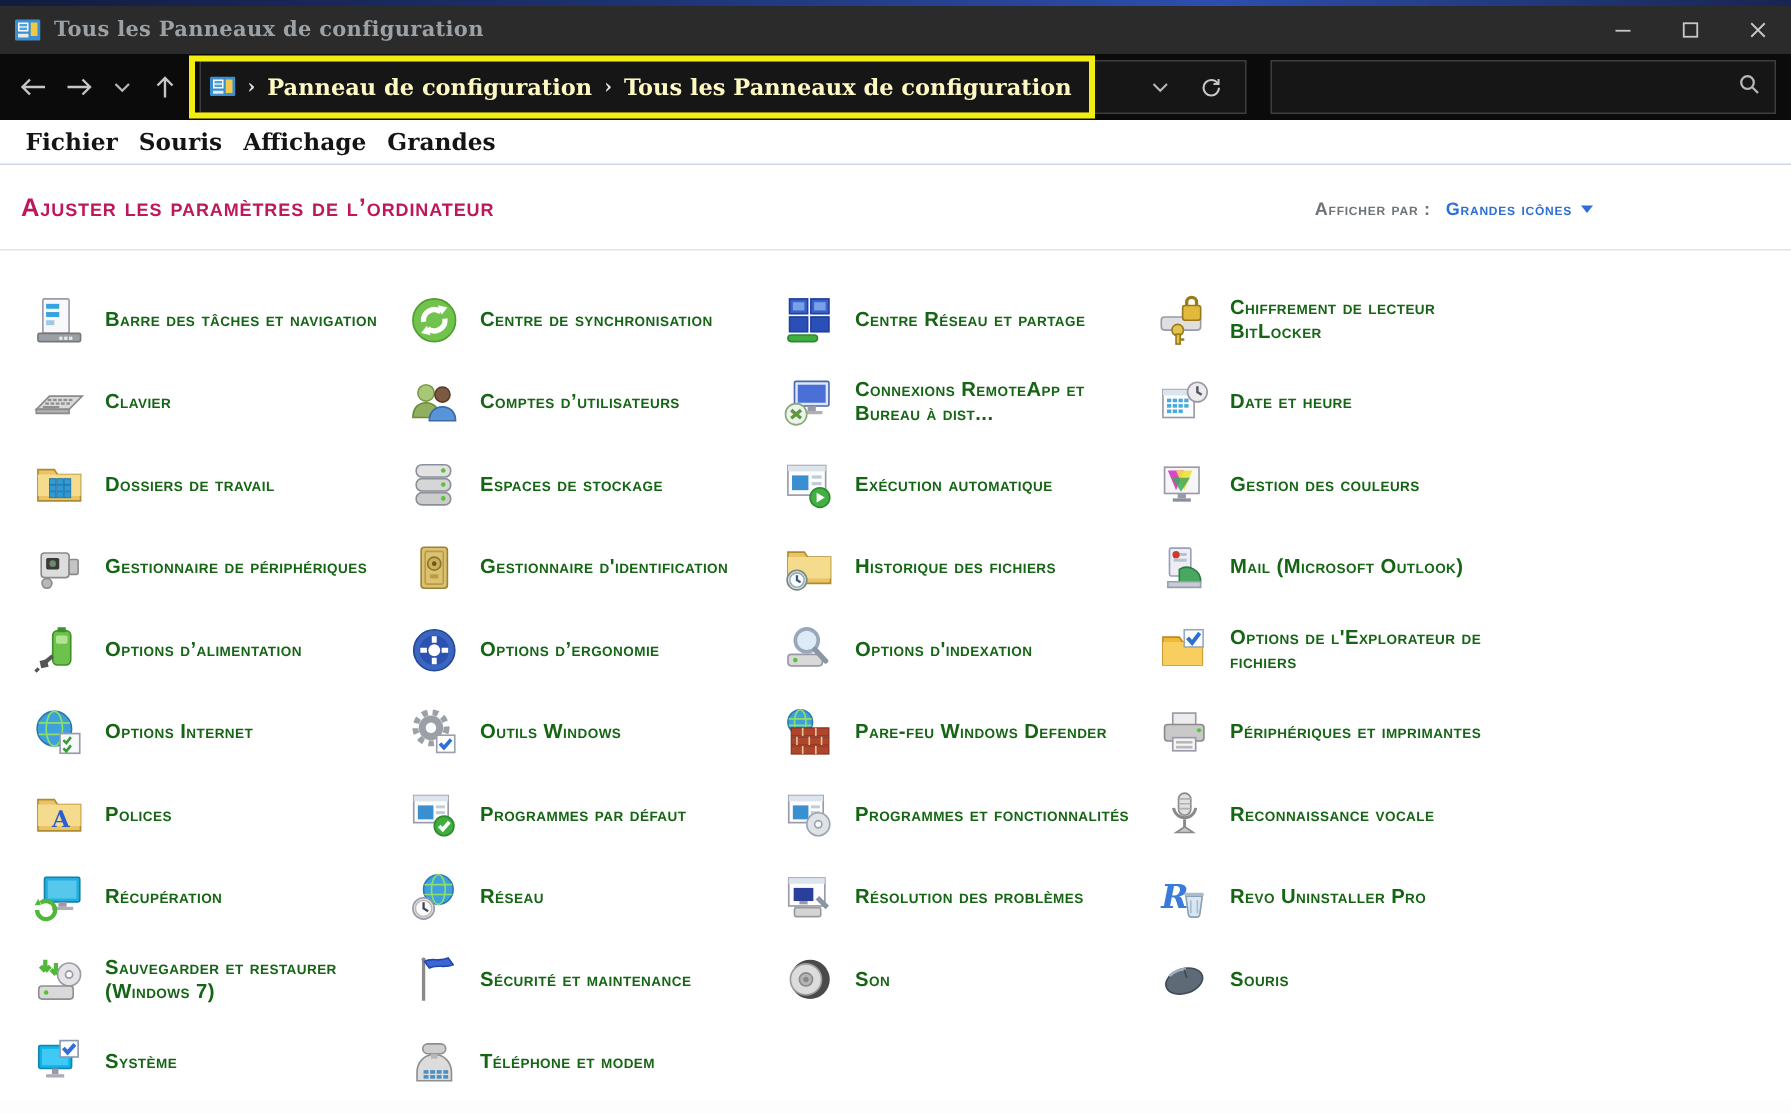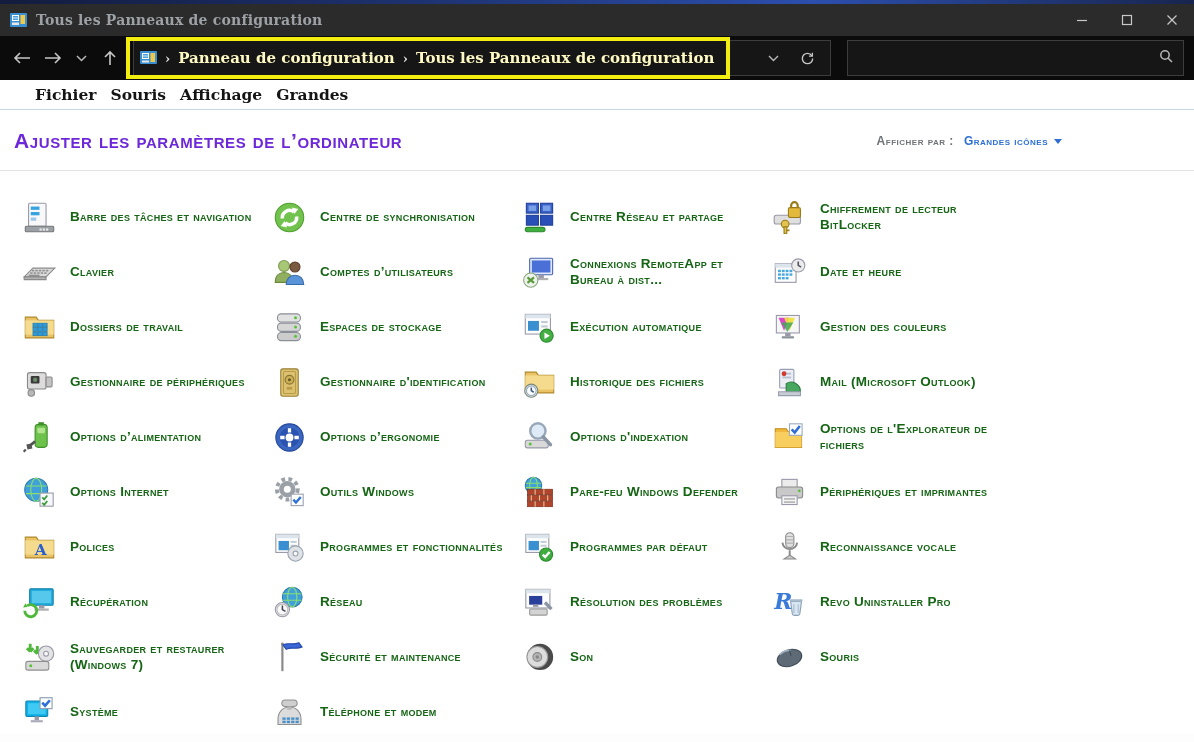--- a/index.html
+++ b/index.html
@@ -23,26 +23,26 @@
   .crumb-highlight { display:flex; align-items:center; height:42px; border:4px solid #f2ee10; margin-left:-8px; padding:0 12px 0 10px; gap:7px; background:transparent; }
   .crumb-icon { width:17px; height:15px; flex:0 0 auto; }
   .crumb-sep { color:#e6e6e6; font:700 13px "DejaVu Serif", serif; padding:0 1px; }
   .crumb { color:#fef9c3; font:700 15px "DejaVu Serif", serif; white-space:nowrap; cursor:pointer; }
   .addr-spacer { flex:1; }
   .addr-btn { width:34px; height:30px; display:flex; align-items:center; justify-content:center; color:#c6c6c6; cursor:pointer; }
   .searchbox { margin-left:16px; flex:1; height:36px; background:#161616; border:1px solid #3d3d3d; display:flex; align-items:center; padding:0 10px; }
   .searchbox input { flex:1; background:transparent; border:none; outline:none; color:#ddd; font:13px "Liberation Sans", sans-serif; }
 
   
-  .menubar { height:30px; background:#fff; border-bottom:1px solid #c9d6e6; display:flex; align-items:center; padding:0 28px; }
+  .menubar { height:30px; background:#fff; border-bottom:1px solid #c9d6e6; display:flex; align-items:center; padding:0 10px; }
   .menu-item { font:700 15.5px "DejaVu Serif", serif; color:#141414; padding:2px 7px; cursor:pointer; }
 
   
   .page-header { display:flex; align-items:center; padding:19px 14px 17px 14px; border-bottom:1px solid #e3e3e3; }
-  .page-title { font-variant:small-caps; font-weight:700; font-size:21px; letter-spacing:.6px; color:#6d28d9; }
+  .page-title { font-variant:small-caps; font-weight:700; font-size:17px; letter-spacing:.6px; color:#be185d; }
   .view-by { margin-left:auto; margin-right:118px; display:flex; align-items:flex-start; gap:10px; }
   .view-by-label { font-variant:small-caps; font-weight:700; font-size:12px; letter-spacing:.5px; color:#6e7378; }
   .view-by-value { display:flex; align-items:center; gap:6px; font-variant:small-caps; font-weight:700; font-size:12px; letter-spacing:.5px; color:#2d6fd6; cursor:pointer; }
   .dd-arrow { width:0; height:0; border-left:4px solid transparent; border-right:4px solid transparent; border-top:5px solid #2d6fd6; margin-top:1px; }
 
   
   .items { display:grid; grid-template-columns:repeat(4,250px); row-gap:13px; margin:25px 12px 0 22px; }
   .item { display:flex; align-items:center; gap:13px; min-height:42px; width:238px; cursor:pointer; }
   .item .icon { flex:0 0 35px; width:35px; height:35px; }
   .item .icon svg { width:35px; height:35px; display:block; }
@@ -541,40 +541,40 @@
   </div>
 
   <div class="item">
     <span class="icon">
         <svg viewBox="0 0 32 32" fill="none">
           <rect x="3.5" y="4" width="21" height="16.5" fill="#fdfdfd" stroke="#99a"></rect>
           <rect x="3.5" y="4" width="21" height="3.5" fill="#dce4ec"></rect>
           <rect x="6" y="10" width="9.5" height="8.5" fill="#3a8fd0"></rect>
           <rect x="17" y="10" width="5.5" height="1.8" fill="#c2ccd6"></rect>
           <rect x="17" y="13.5" width="5.5" height="1.8" fill="#c2ccd6"></rect>
-          <circle cx="21.5" cy="21.5" r="7" fill="#dfe3e8" stroke="#9aa4ae"></circle>
-          <circle cx="21.5" cy="21.5" r="2.2" fill="#f8fafc" stroke="#9aa4ae"></circle>
-        </svg>
-      </span>
-    <span class="label">Programmes et fonctionnalités</span>
+          <circle cx="22" cy="22.5" r="6" fill="#3fae3f" stroke="#2e8a2e"></circle>
+          <path d="M19 22.5l2.2 2.2 4-4.6" stroke="#fff" stroke-width="2.2" fill="none"></path>
+        </svg>
+      </span>
+    <span class="label">Programmes par défaut</span>
   </div>
 
   <div class="item">
     <span class="icon">
         <svg viewBox="0 0 32 32" fill="none">
           <rect x="3.5" y="4" width="21" height="16.5" fill="#fdfdfd" stroke="#99a"></rect>
           <rect x="3.5" y="4" width="21" height="3.5" fill="#dce4ec"></rect>
           <rect x="6" y="10" width="9.5" height="8.5" fill="#3a8fd0"></rect>
           <rect x="17" y="10" width="5.5" height="1.8" fill="#c2ccd6"></rect>
           <rect x="17" y="13.5" width="5.5" height="1.8" fill="#c2ccd6"></rect>
-          <circle cx="22" cy="22.5" r="6" fill="#3fae3f" stroke="#2e8a2e"></circle>
-          <path d="M19 22.5l2.2 2.2 4-4.6" stroke="#fff" stroke-width="2.2" fill="none"></path>
-        </svg>
-      </span>
-    <span class="label">Programmes par défaut</span>
+          <circle cx="21.5" cy="21.5" r="7" fill="#dfe3e8" stroke="#9aa4ae"></circle>
+          <circle cx="21.5" cy="21.5" r="2.2" fill="#f8fafc" stroke="#9aa4ae"></circle>
+        </svg>
+      </span>
+    <span class="label">Programmes et fonctionnalités</span>
   </div>
 
   <div class="item">
     <span class="icon">
         <svg viewBox="0 0 32 32" fill="none">
           <rect x="12.5" y="2.5" width="7.5" height="13.5" rx="3.75" fill="#e0e0e0" stroke="#8a8a8a"></rect>
           <path d="M12.5 6h7.5M12.5 9h7.5M12.5 12h7.5" stroke="#b0b0b0"></path>
           <path d="M9.5 11.5a6.8 6.8 0 0 0 13.5 0" fill="none" stroke="#8a8a8a" stroke-width="1.8"></path>
           <path d="M16.2 18.5v5" stroke="#8a8a8a" stroke-width="1.8"></path>
           <path d="M11 26.5h10.5l-5.2-3.5z" fill="#c9c9c9" stroke="#8a8a8a"></path>

